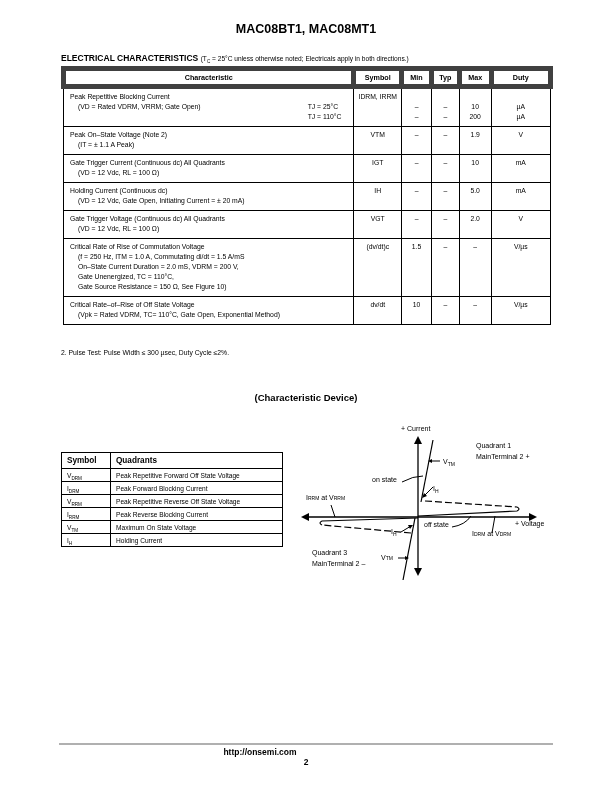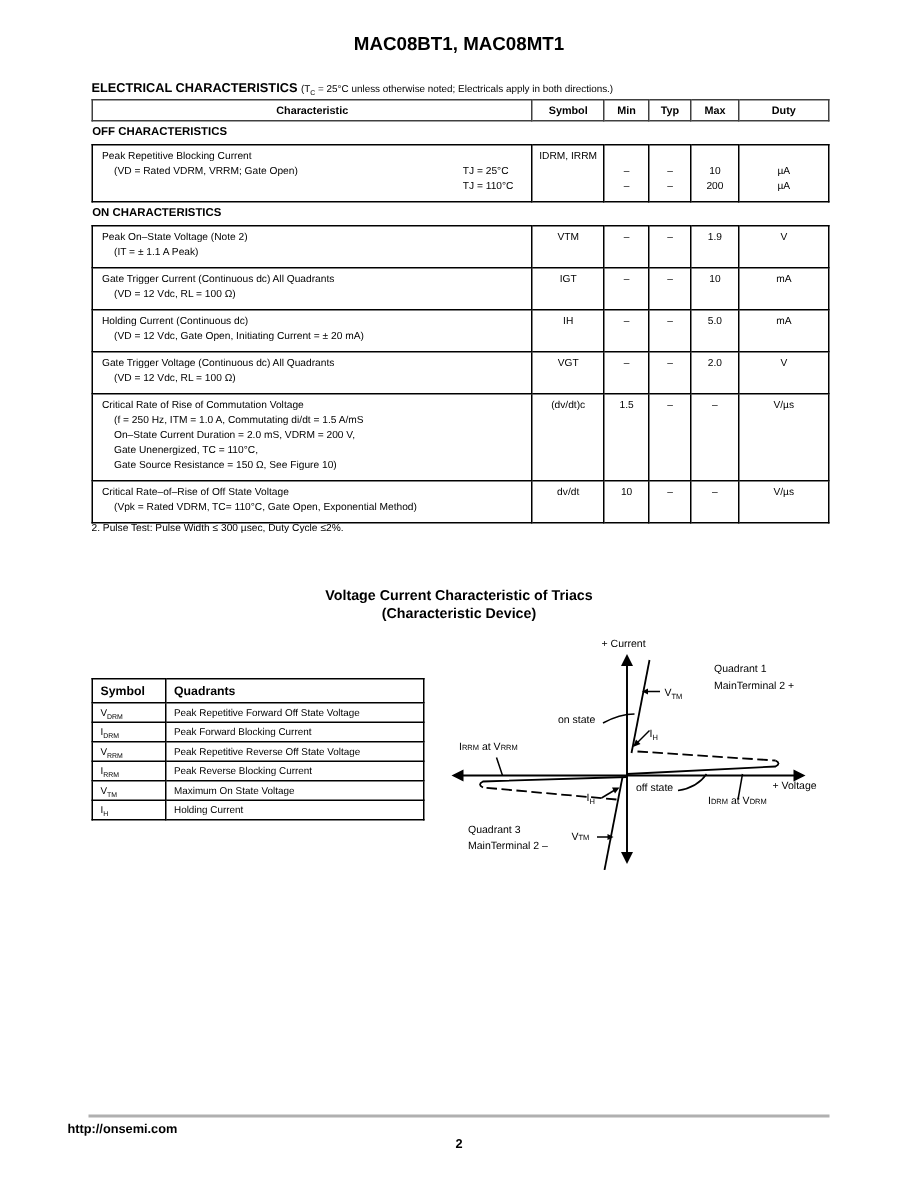--- a/index.html
+++ b/index.html
@@ -2,36 +2,36 @@
 <html><head>
 <meta charset="utf-8">
 <style>
   html, body { margin:0; padding:0; background:#fff; }
   body { width:612px; height:792px; position:relative; font-family:"Liberation Sans", sans-serif; color:#000; overflow:hidden; }
   .page-title { position:absolute; top:22px; left:0; width:612px; text-align:center; font-weight:bold; font-size:12.5px; }
   .ec-heading { position:absolute; top:53px; left:61px; font-size:8.5px; font-weight:bold; white-space:nowrap; }
   .ec-heading .cond { font-weight:normal; font-size:6.6px; }
   sub { font-size:70%; vertical-align:-2px; line-height:0; }
   table.ec { position:absolute; top:66px; left:61px; width:492px; border-collapse:collapse; font-size:6.8px; }
-  table.ec th { font-weight:bold; font-size:7.2px; border:1px solid #404040; height:13px; padding:0; text-align:center; font-family:"Liberation Sans", sans-serif; }
+  table.ec th { font-weight:bold; font-size:7.2px; border:5px solid #404040; height:13px; padding:0; text-align:center; font-family:"Liberation Sans", sans-serif; }
   table.ec td { border:1px solid #000; vertical-align:top; padding:3px 0 4px 0; text-align:center; line-height:10px; }
   table.ec td.char { text-align:left; padding-left:6px; }
   table.ec tr.section td { border:none; font-weight:bold; font-size:7.6px; text-align:left; padding:2px 0 3px 0; height:10px; }
   .ind { padding-left:8px; }
   .tj { float:right; margin-right:12px; text-align:left; }
   .note { position:absolute; top:349px; left:61px; font-size:6.8px; }
   .diag-title { position:absolute; top:392px; left:0; width:612px; text-align:center; font-weight:bold; font-size:9.5px; line-height:12px; }
   table.sym { position:absolute; top:452px; left:61px; width:222px; border-collapse:collapse; font-size:6.6px; }
   table.sym th { border:1px solid #000; text-align:left; font-size:8.2px; font-weight:bold; padding:2px 5px; height:11px; }
   table.sym td { border:1px solid #000; padding:1px 5px; height:10px; }
   table.sym td:first-child { width:38px; }
   svg.vi { position:absolute; top:420px; left:295px; }
   svg.vi text { font-family:"Liberation Sans", sans-serif; font-size:7px; fill:#000; }
   .footer-rule { position:absolute; top:743px; left:59px; width:494px; height:2px; background:#b0b0b0; }
-  .footer-url { position:absolute; top:747px; left:0; width:520px; text-align:left; font-size:8.5px; font-weight:bold;padding-left:45px; }
+  .footer-url { position:absolute; top:747px; left:0; width:520px; text-align:center; font-size:8.5px; font-weight:bold; }
   .footer-page { position:absolute; top:757px; left:0; width:612px; text-align:center; font-size:8.5px; font-weight:bold; }
 </style>
 </head>
 <body>
 
 <div class="page-title">MAC08BT1, MAC08MT1</div>
 
 <div class="ec-heading">
   <span>ELECTRICAL CHARACTERISTICS</span>
   <span class="cond"><span>(T</span><sub>C</sub><span> = 25°C unless otherwise noted; Electricals apply in both directions.)</span></span>
@@ -48,37 +48,31 @@
   </colgroup>
   <tbody>
       <tr>
     <th>Characteristic</th>
     <th>Symbol</th>
     <th>Min</th>
     <th>Typ</th>
     <th>Max</th>
     <th>Duty</th>
   </tr>
-  <tr class="section">
-        <td colspan="6">OFF CHARACTERISTICS</td>
-      </tr>
   <tr>
     <td class="char">
       <div>Peak Repetitive Blocking Current</div>
       <div class="ind"><span class="tj"><span>TJ = 25°C</span><br><span>TJ = 110°C</span></span><span>(VD = Rated VDRM, VRRM; Gate Open)</span></div>
     </td>
     <td>IDRM, IRRM</td>
     <td><br><span>–</span><br><span>–</span></td>
     <td><br><span>–</span><br><span>–</span></td>
     <td><br><span>10</span><br><span>200</span></td>
     <td><br><span>µA</span><br><span>µA</span></td>
   </tr>
-  <tr class="section">
-        <td colspan="6">ON CHARACTERISTICS</td>
-      </tr>
   <tr>
     <td class="char">
           <div>Peak On–State Voltage (Note 2)</div>
           <div class="ind">(IT = ± 1.1 A Peak)</div>
         </td>
     <td>VTM</td>
     <td>–</td>
     <td>–</td>
     <td>1.9</td>
     <td>V</td>
@@ -140,21 +134,20 @@
     <td>–</td>
     <td>–</td>
     <td>V/µs</td>
   </tr>
 </tbody>
   </table>
 
 <div class="note">2.  Pulse Test: Pulse Width ≤ 300 µsec, Duty Cycle ≤2%.</div>
 
 <div class="diag-title">
-  <div>Voltage Current Characteristic of Triacs</div>
   <div>(Characteristic Device)</div>
 </div>
 
 <table class="sym">
   <tbody>
       <tr>
     <th>Symbol</th>
     <th>Quadrants</th>
   </tr>
   <tr>

